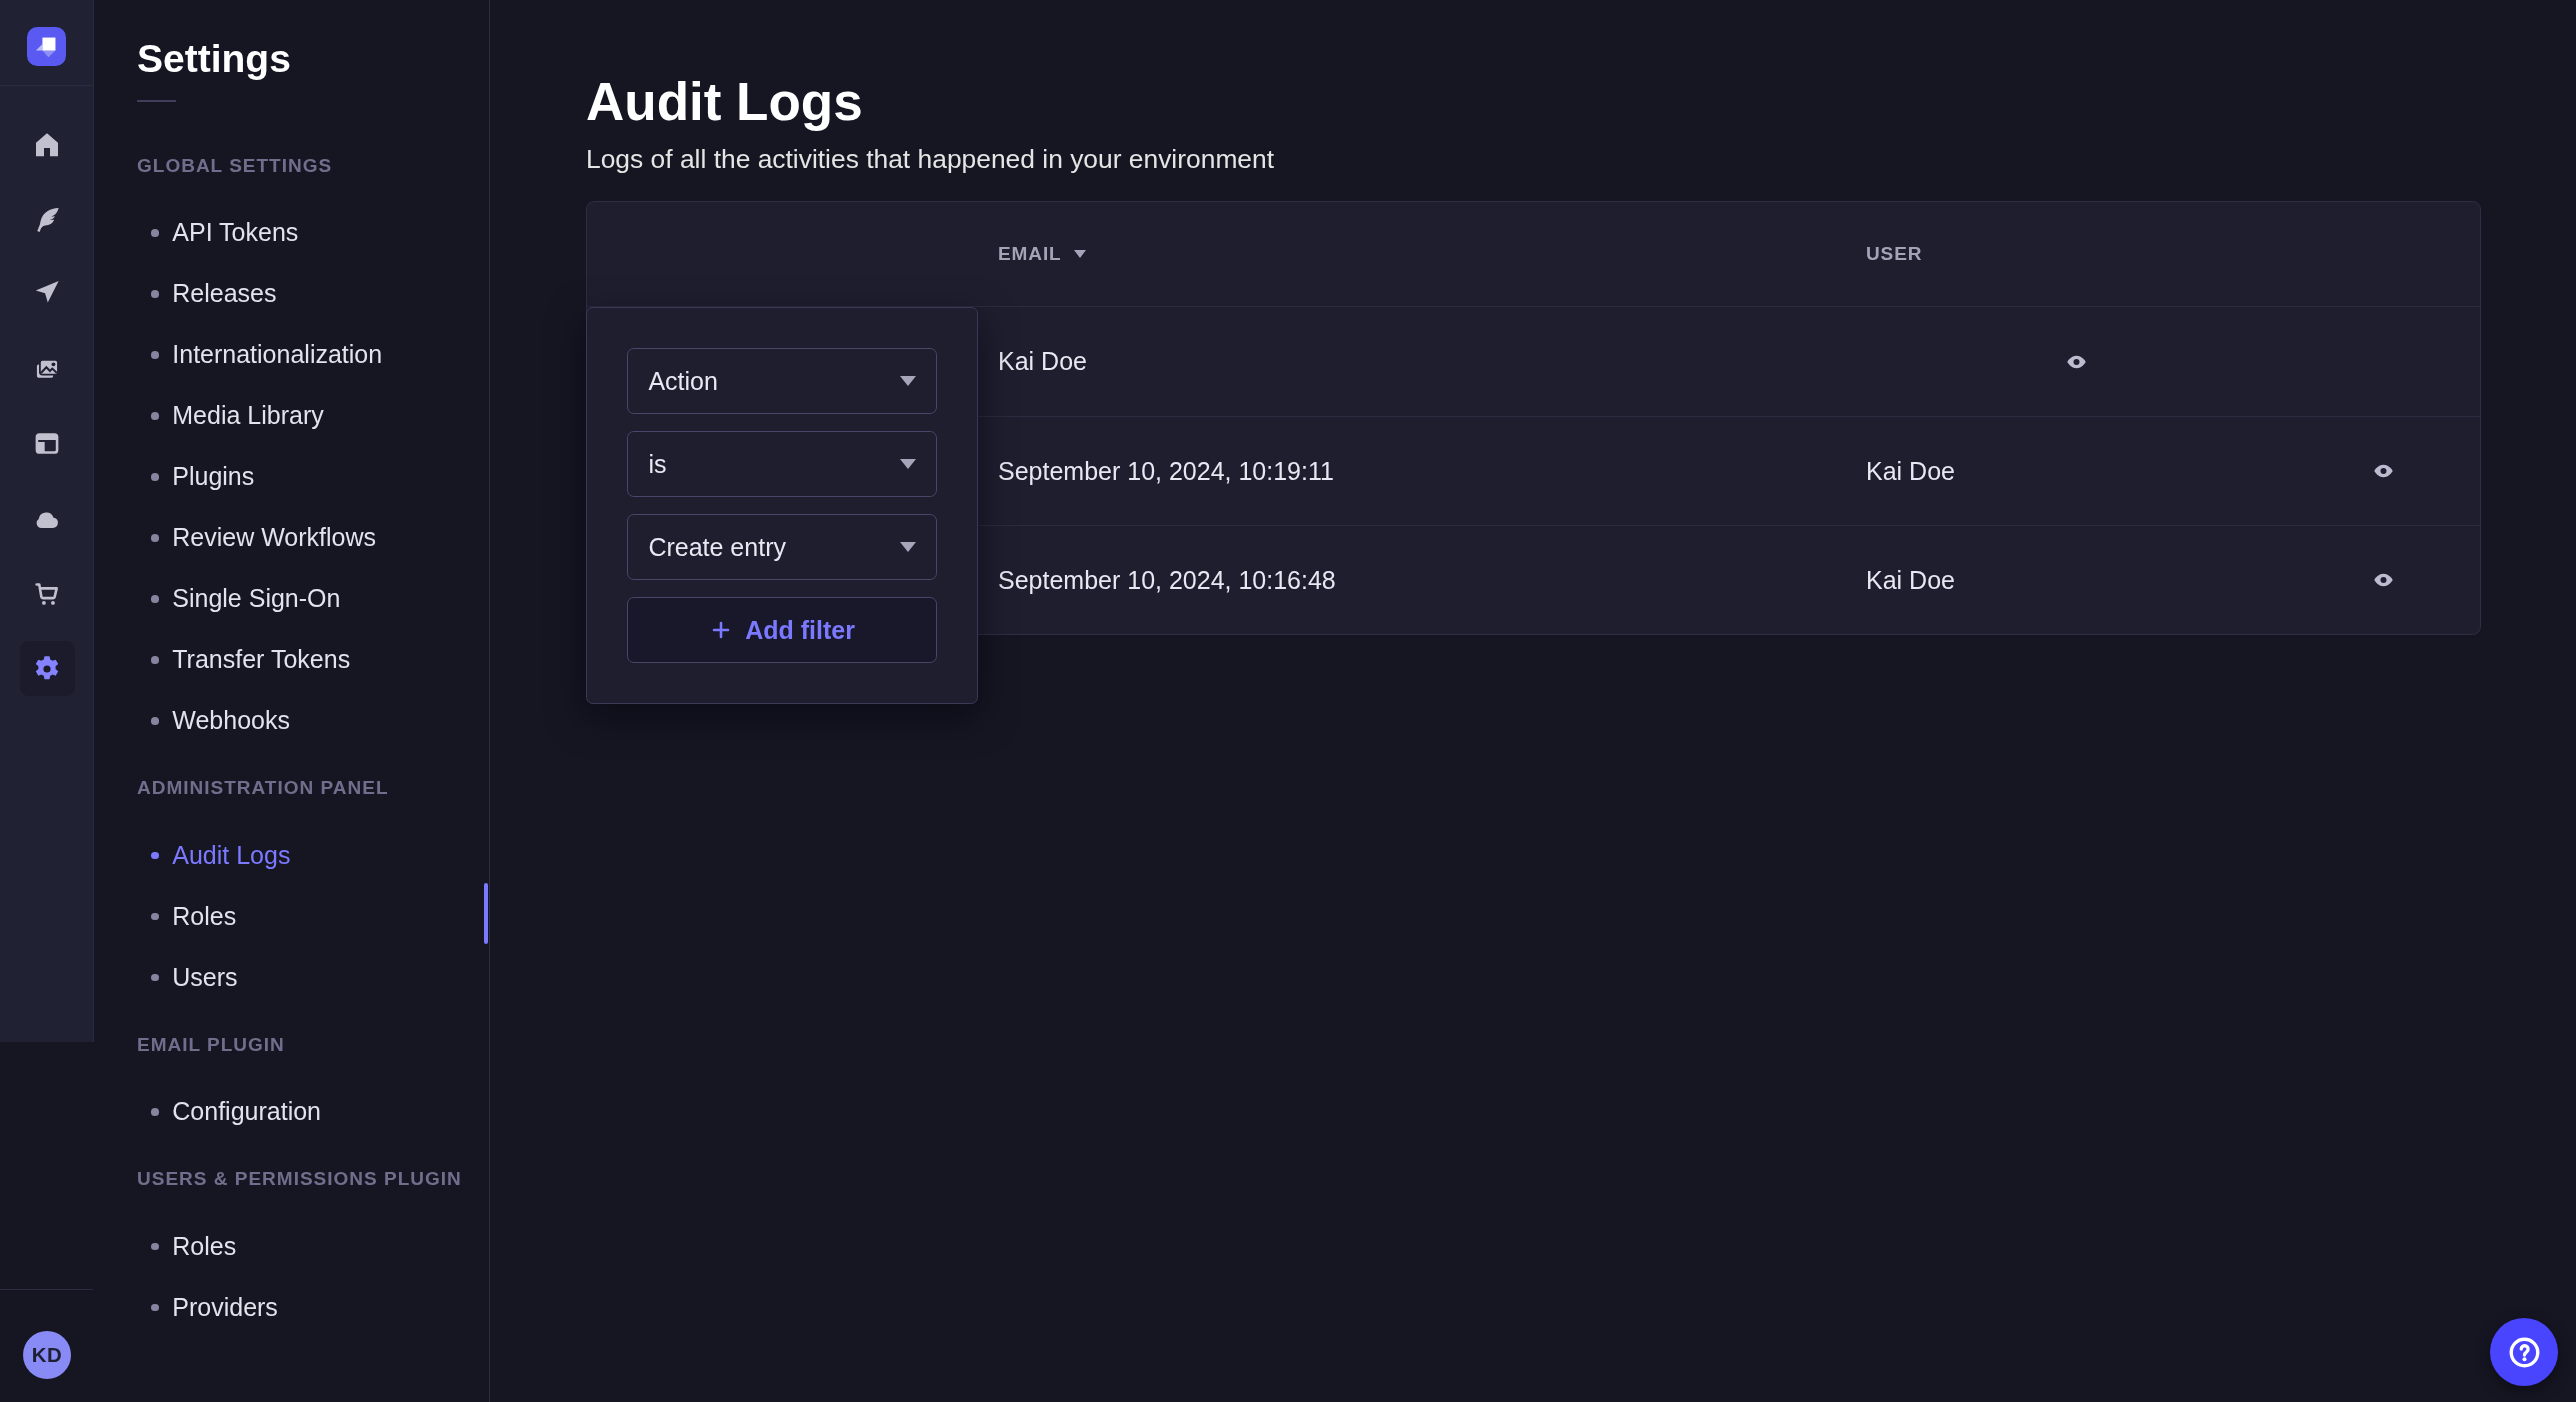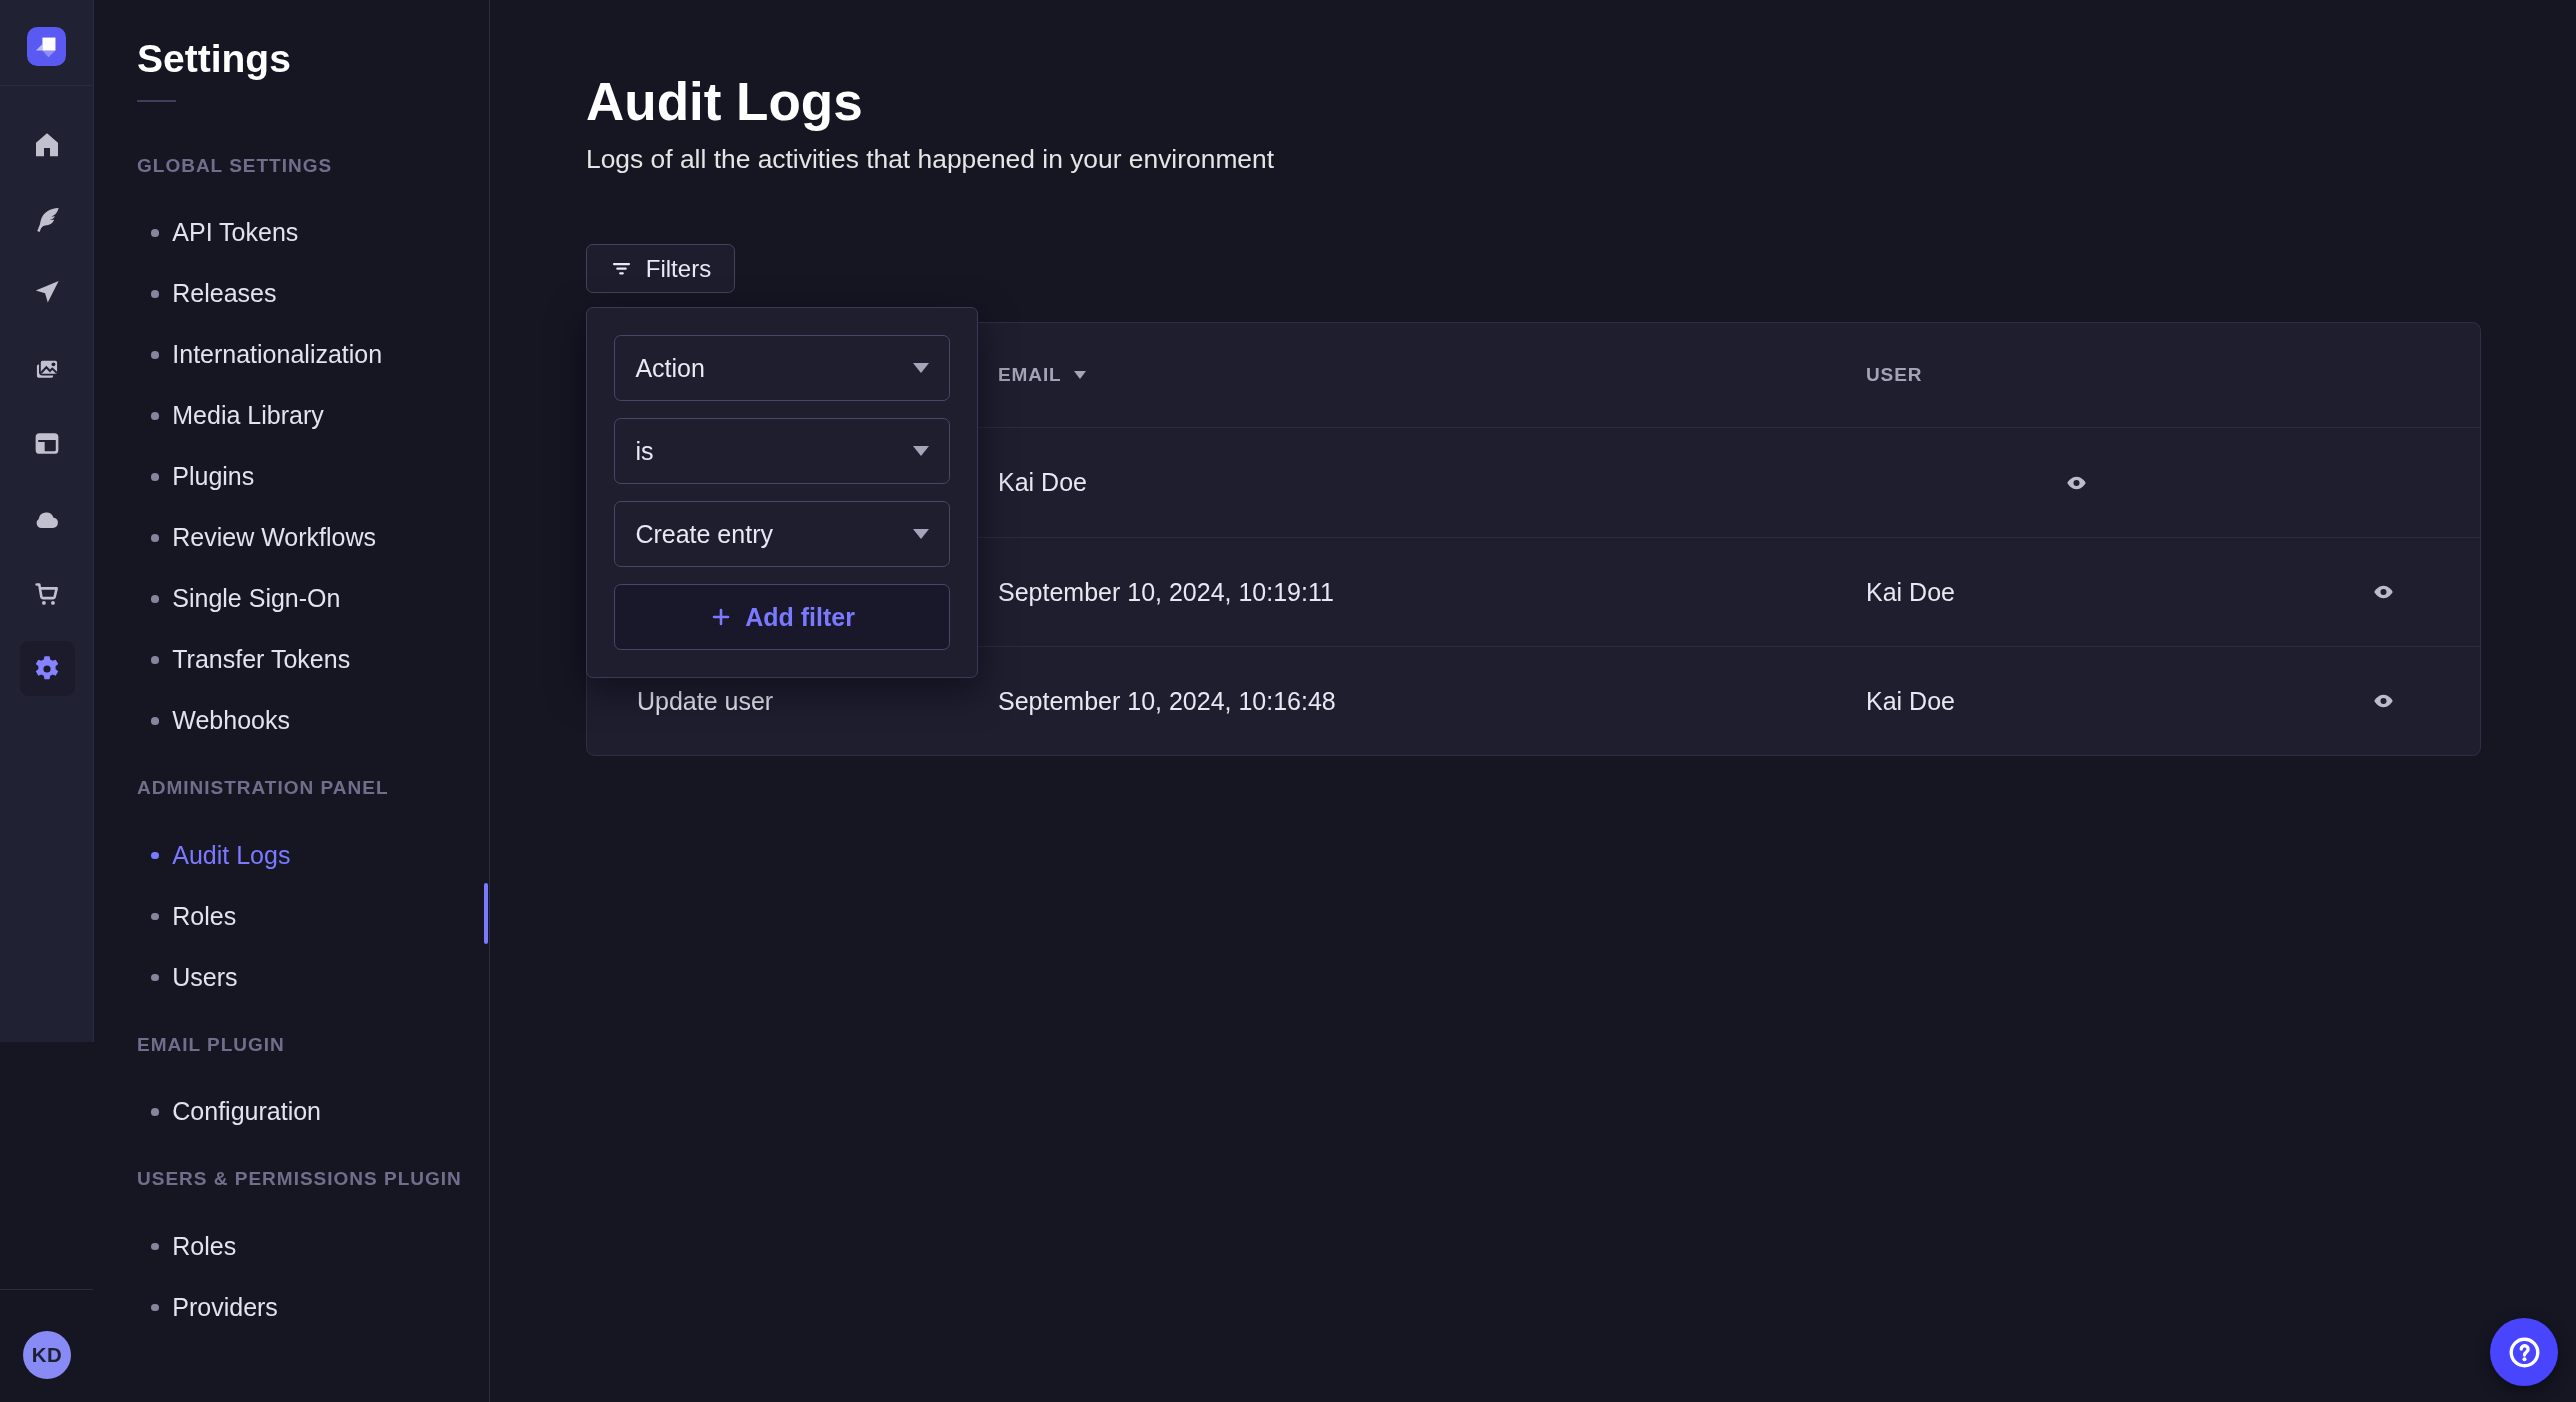--- a/index.html
+++ b/index.html
@@ -83,21 +83,21 @@
     color: #e9e9f4; font-size: 24px; font-weight: 500; cursor: pointer;
     font-family: "Liberation Sans", sans-serif;
   }
   .filters-btn svg { width: 23px; height: 23px; }
 
   
   .popover {
     position: absolute; left: 96px; top: 307px; width: 392px;
     background: #1e1e2f; border: 0.9px solid #3a3a57; border-radius: 6.8px;
     box-shadow: 0 12px 37px rgba(3,3,12,.55);
-    padding: 27px; z-index: 50;
+    padding: 40px; z-index: 50;
   }
   .select {
     height: 66px; border: 0.9px solid #47476a; border-radius: 6.8px;
     display: flex; align-items: center; justify-content: space-between;
     padding: 0 20.4px; margin-bottom: 17px; cursor: pointer; background: #1e1e2f;
   }
   .select-value { font-size: 25px; color: #e9e9f4; }
   .caret {
     width: 0; height: 0;
     border-left: 8.5px solid transparent; border-right: 8.5px solid transparent;
@@ -298,32 +298,20 @@
   </ul>
 
   <div class="active-bar"></div>
 </nav>
 
 <main class="content">
   <div class="content-inner">
     <h1 class="page-title">Audit Logs</h1>
     <p class="page-subtitle">Logs of all the activities that happened in your environment</p>
 
-    <div class="filters-row">
-      <button class="filters-btn">
-        <svg viewBox="0 0 24 24">
-          <g fill="#e9e9f4">
-            <rect x="3" y="6.2" width="18" height="2.4" rx="1.2"></rect>
-            <rect x="6.5" y="11" width="11" height="2.4" rx="1.2"></rect>
-            <rect x="9.5" y="15.8" width="5" height="2.4" rx="1.2"></rect>
-          </g>
-        </svg>
-        <span>Filters</span>
-      </button>
-    </div>
 
     <div class="popover">
       <div class="select">
         <span class="select-value">Action</span>
         <span class="caret"></span>
       </div>
       <div class="select">
         <span class="select-value">is</span>
         <span class="caret"></span>
       </div>

